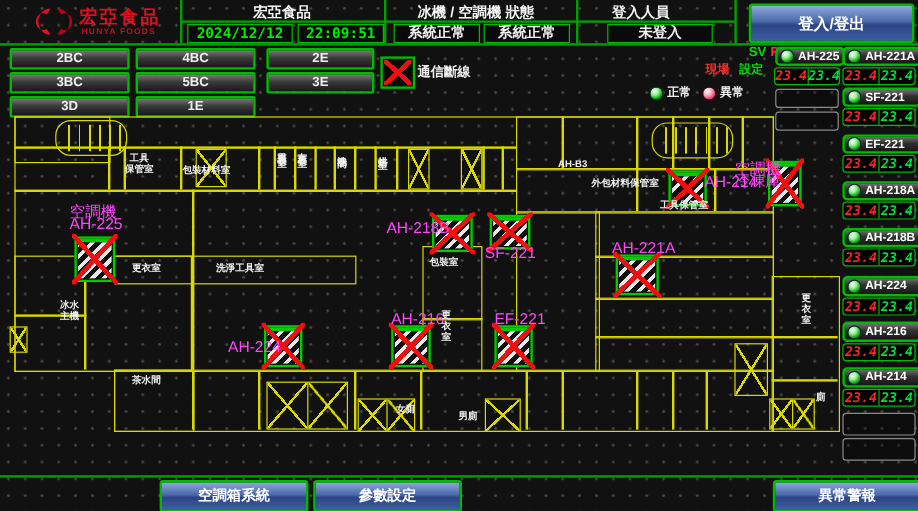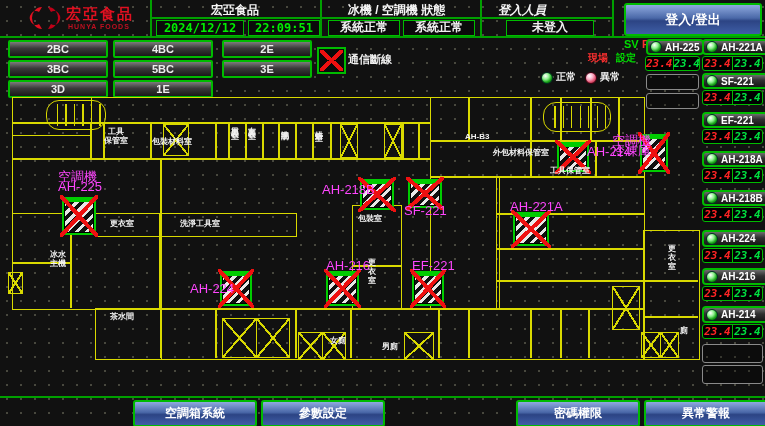--- a/index.html
+++ b/index.html
@@ -89,21 +89,21 @@
   <div class="logo-en" style="left:68px;top:23px;">HUNYA FOODS</div>
 
   <div class="hdr" style="left:150px;top:2px;width:170px;">宏亞食品</div>
   <div class="valbox green-txt" style="left:156px;top:19.5px;width:86px;height:14px;">2024/12/12</div>
   <div class="valbox green-txt" style="left:248px;top:19.5px;width:70px;height:14px;">22:09:51</div>
 
   <div class="hdr" style="left:320px;top:2px;width:153px;">冰機 / 空調機 狀態</div>
   <div class="valbox white-txt" style="left:328px;top:19.5px;width:70px;height:14px;">系統正常</div>
   <div class="valbox white-txt" style="left:403px;top:19.5px;width:70px;height:14px;">系統正常</div>
 
-  <div class="hdr" style="left:456px;top:2px;width:132px;font-style:italic;">登入人員</div>
+  <div class="hdr" style="left:468px;top:2px;width:132px;">登入人員</div>
   <div class="valbox white-txt" style="left:506px;top:19.5px;width:86px;height:14px;">未登入</div>
 
   <div class="btn-blue" style="left:624px;top:3px;width:134px;height:29px;font-size:13px;">登入/登出</div>
 
   <div class="fbtn" style="left:8px;top:40px;width:96px;height:14px;">2BC</div>
   <div class="fbtn" style="left:113px;top:40px;width:96px;height:14px;">4BC</div>
   <div class="fbtn" style="left:222px;top:40px;width:86px;height:14px;">2E</div>
   <div class="fbtn" style="left:8px;top:60px;width:96px;height:14px;text-align:center;">3BC</div>
   <div class="fbtn" style="left:113px;top:60px;width:96px;height:14px;">5BC</div>
   <div class="fbtn" style="left:222px;top:60px;width:86px;height:14px;">3E</div>
@@ -376,16 +376,15 @@
   <div class="room" style="left:330px;top:336px;">女廁</div>
   <div class="room" style="left:382px;top:342px;">男廁</div>
   <div class="room" style="left:668px;top:244px;">更
 衣
 室</div>
   <div class="room" style="left:680px;top:326px;">廁</div>
 
   <div class="gline-h" style="left:0;top:396px;width:765px;"></div>
   <div class="btn-blue nav-btn" style="left:133px;top:400px;font-size:12px;">空調箱系統</div>
   <div class="btn-blue nav-btn" style="left:261px;top:400px;font-size:12px;">參數設定</div>
-  <div class="btn-blue nav-btn" style="left:516px;top:400px;font-size:12px;">密碼權限</div>
   <div class="btn-blue nav-btn" style="left:644px;top:400px;font-size:12px;">異常警報</div>
 
 </div>
 
 </body></html>

